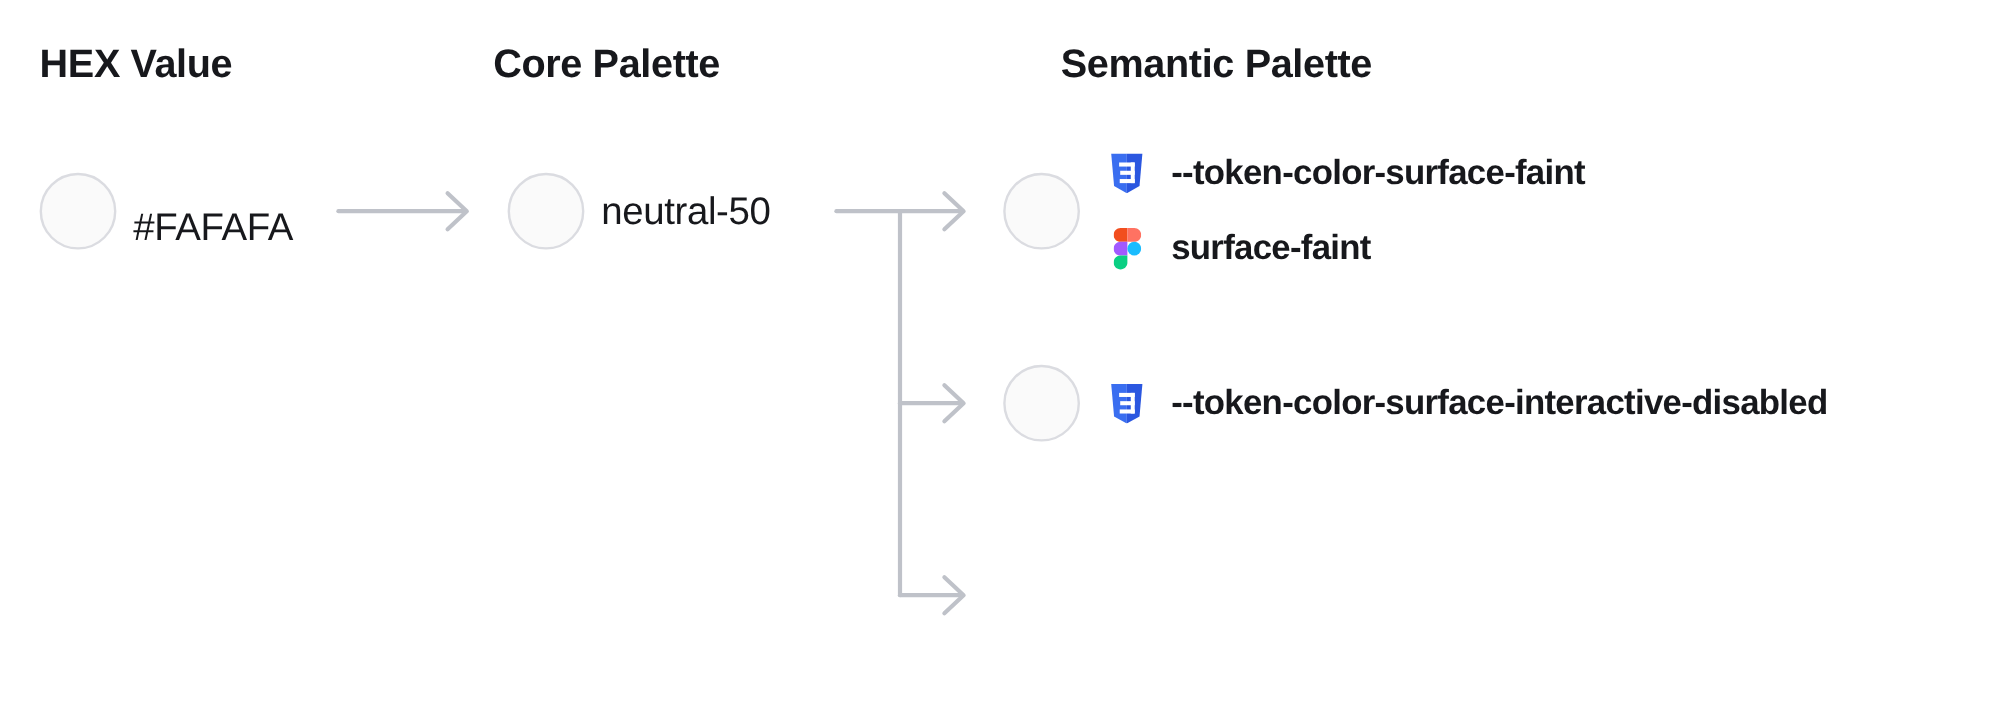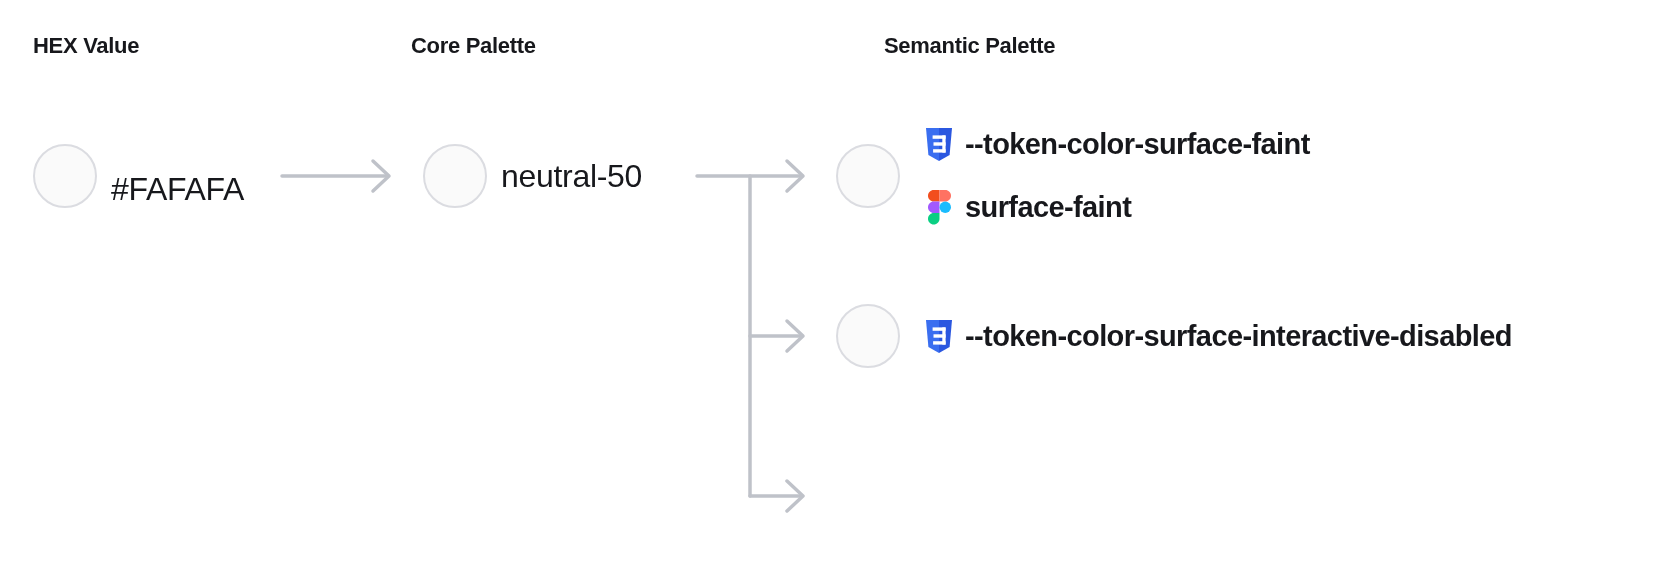--- a/index.html
+++ b/index.html
@@ -7,36 +7,36 @@
     --css-shield-left:#3a6ef0; --css-shield-right:#2b57e0; --css-glyph:#ffffff;
     --figma-orange:#f24e1e; --figma-salmon:#ff7262; --figma-purple:#a259ff;
     --figma-blue:#1abcfe; --figma-green:#0acf83;
   }
   html,body{margin:0;padding:0;background:#fff;}
   .canvas{
     position:relative; width:1672px; height:584px; background:#fff; overflow:hidden;
     font-family:"Liberation Sans","DejaVu Sans",sans-serif; color:var(--text);
   }
   .col-header{
-    position:absolute; top:33px; font-size:22px; font-weight:bold;
+    position:absolute; top:33px; font-size:33px; font-weight:bold;
     letter-spacing:-0.3px; white-space:nowrap; line-height:1.2;
   }
   .hdr-hex{left:33px;} .hdr-core{left:411px;} .hdr-semantic{left:884px;}
   .connector-svg{position:absolute; left:0; top:0; width:1672px; height:584px;}
   .chip-row{position:absolute; top:144px; height:64px; display:flex; align-items:center; gap:14px;}
   .chip-row.hex{left:33px;align-items:flex-end;} .chip-row.core{left:423px;}
   .swatch{
     width:64px; height:64px; border-radius:50%; box-sizing:border-box;
     border:2px solid var(--swatch-border); background:var(--swatch-fill); flex:none;
   }
   .chip-label{font-size:32px; letter-spacing:-0.3px; white-space:nowrap;}
   .sem-row{position:absolute; left:836px; height:100px; display:flex; align-items:center; gap:25px;}
   .sem-row.r0{top:126px;} .sem-row.r1{top:286px;} .sem-row.r2{top:446px;}
   .token-col{display:flex; flex-direction:column; gap:26px;}
-  .token-line{display:flex; align-items:center; gap:12px; height:37px;}
+  .token-line{display:flex; align-items:center; gap:23px; height:37px;}
   .icon-slot{width:28px; height:37px; display:flex; align-items:center; justify-content:center; flex:none;}
   .token-text{font-size:29px; font-weight:bold; letter-spacing:-0.6px; white-space:nowrap;}
   .defs-svg{position:absolute; width:0; height:0; overflow:hidden;}
 </style>
 </head>
 <body>
 
 <svg class="defs-svg" aria-hidden="true">
   <defs>
     <g id="css3-shield">

